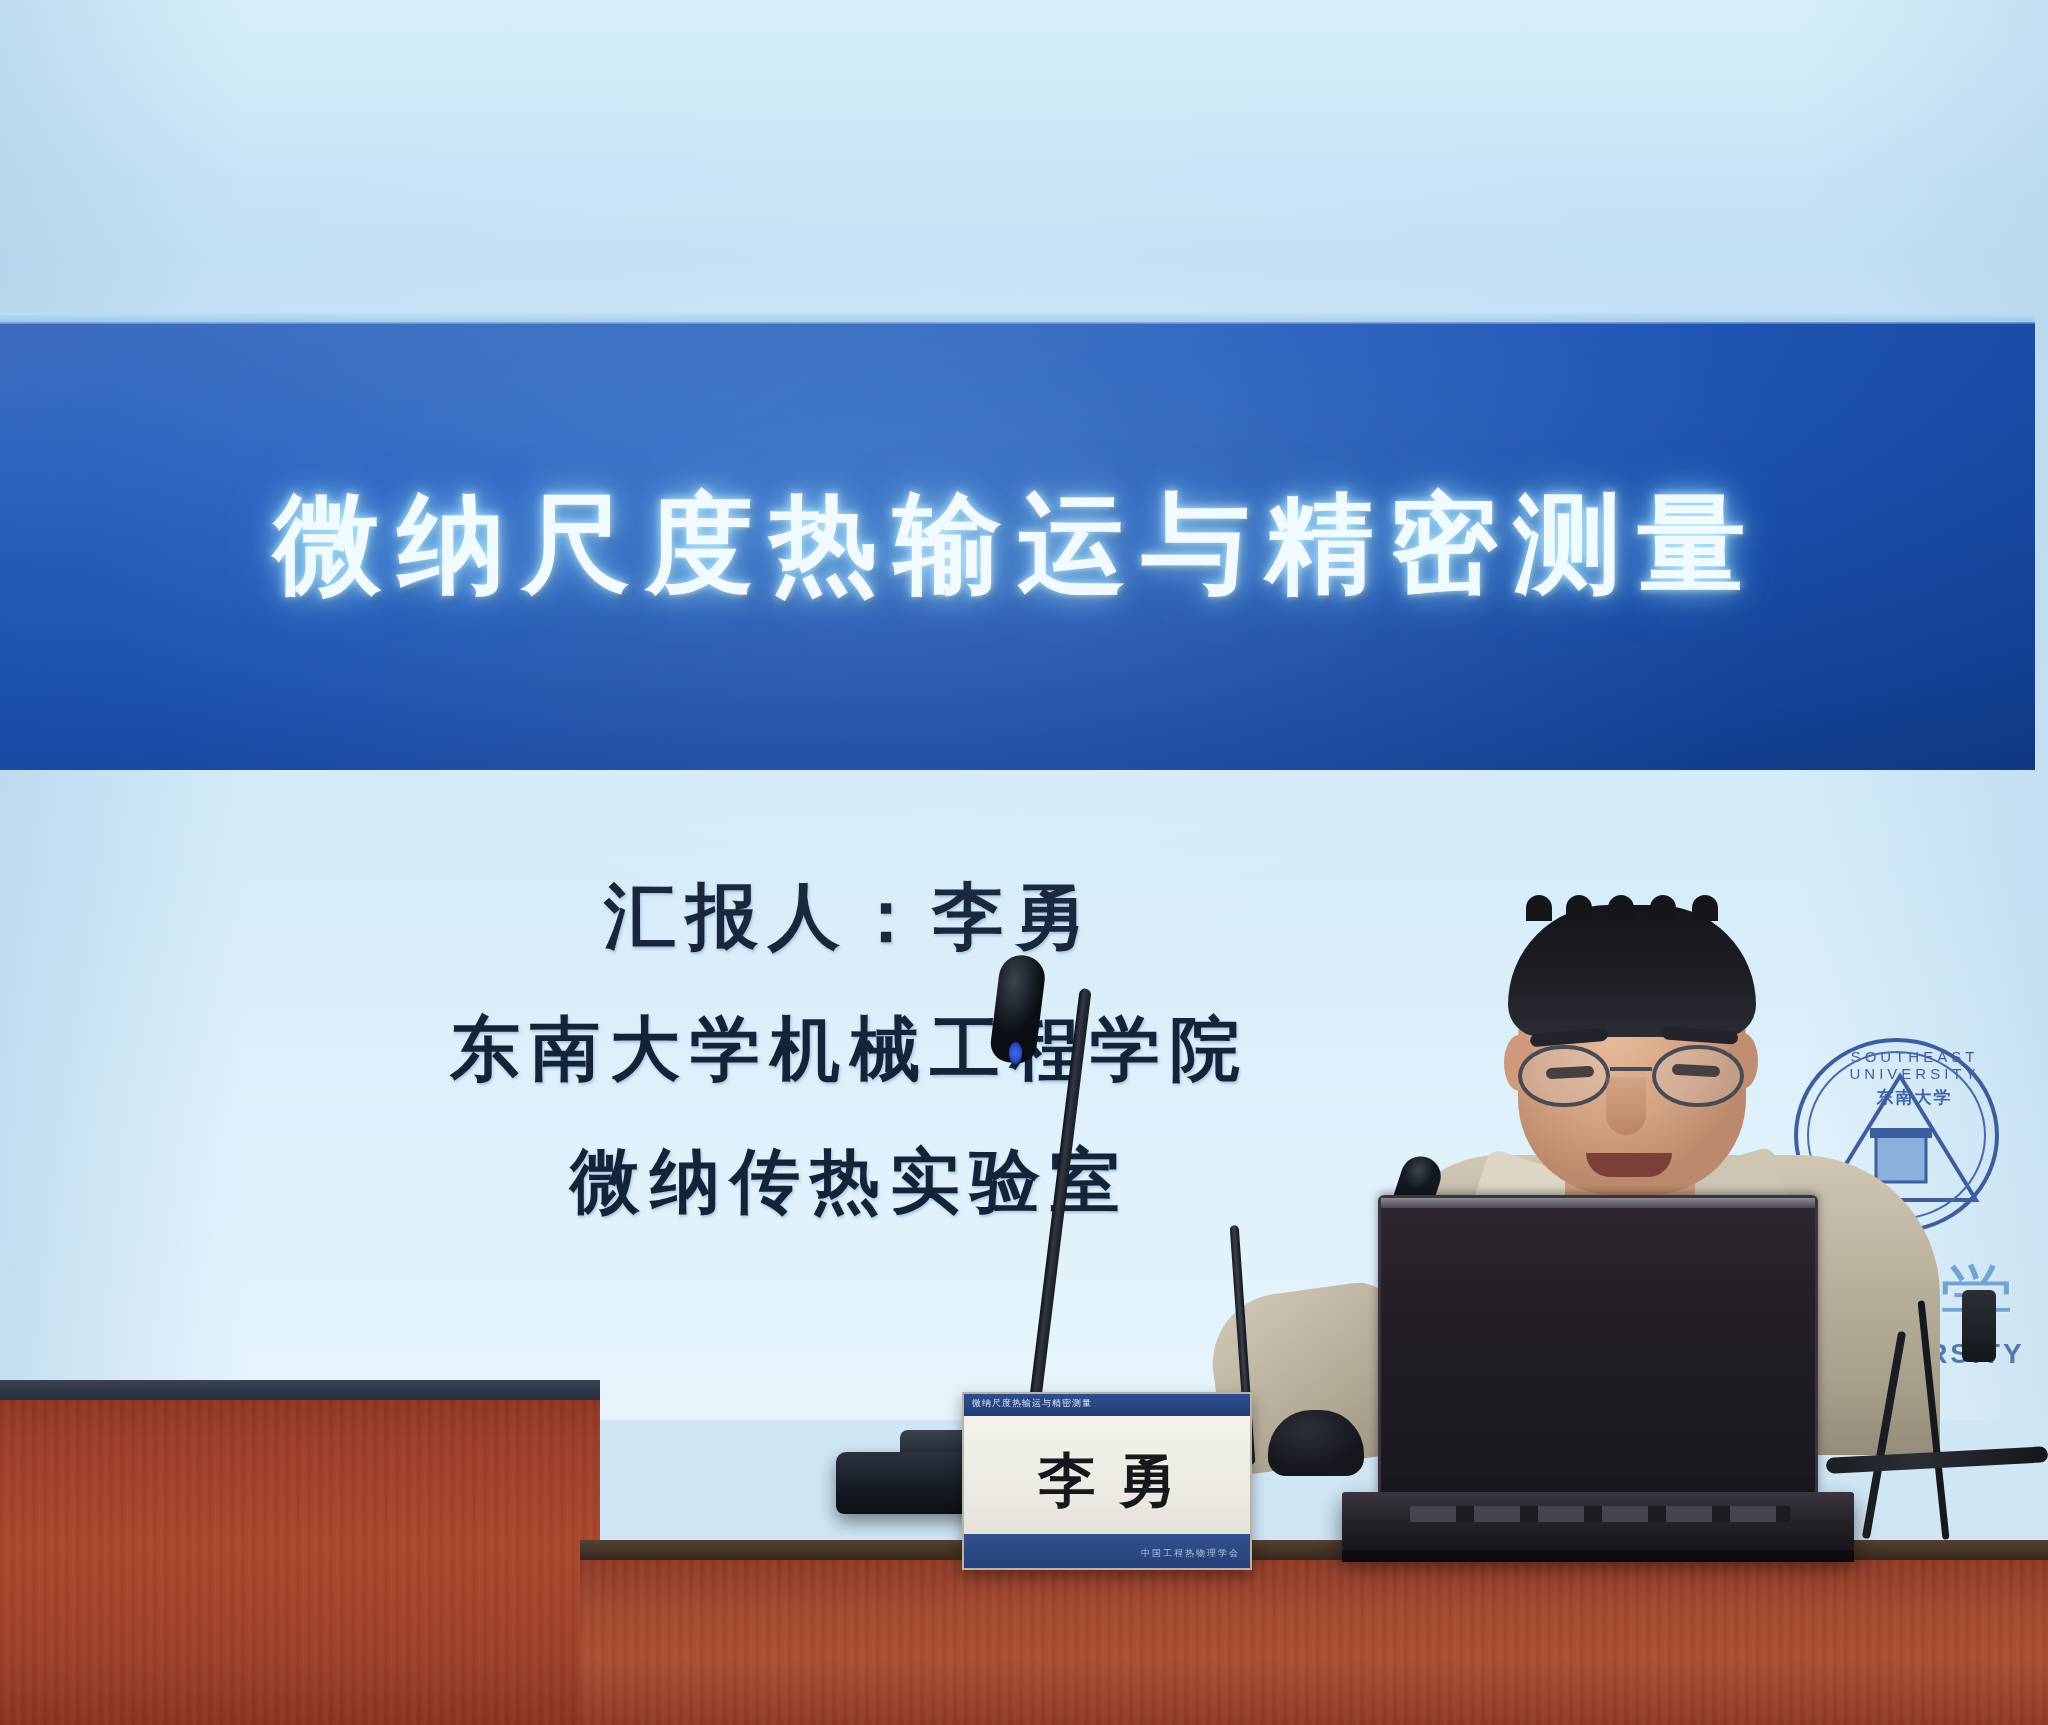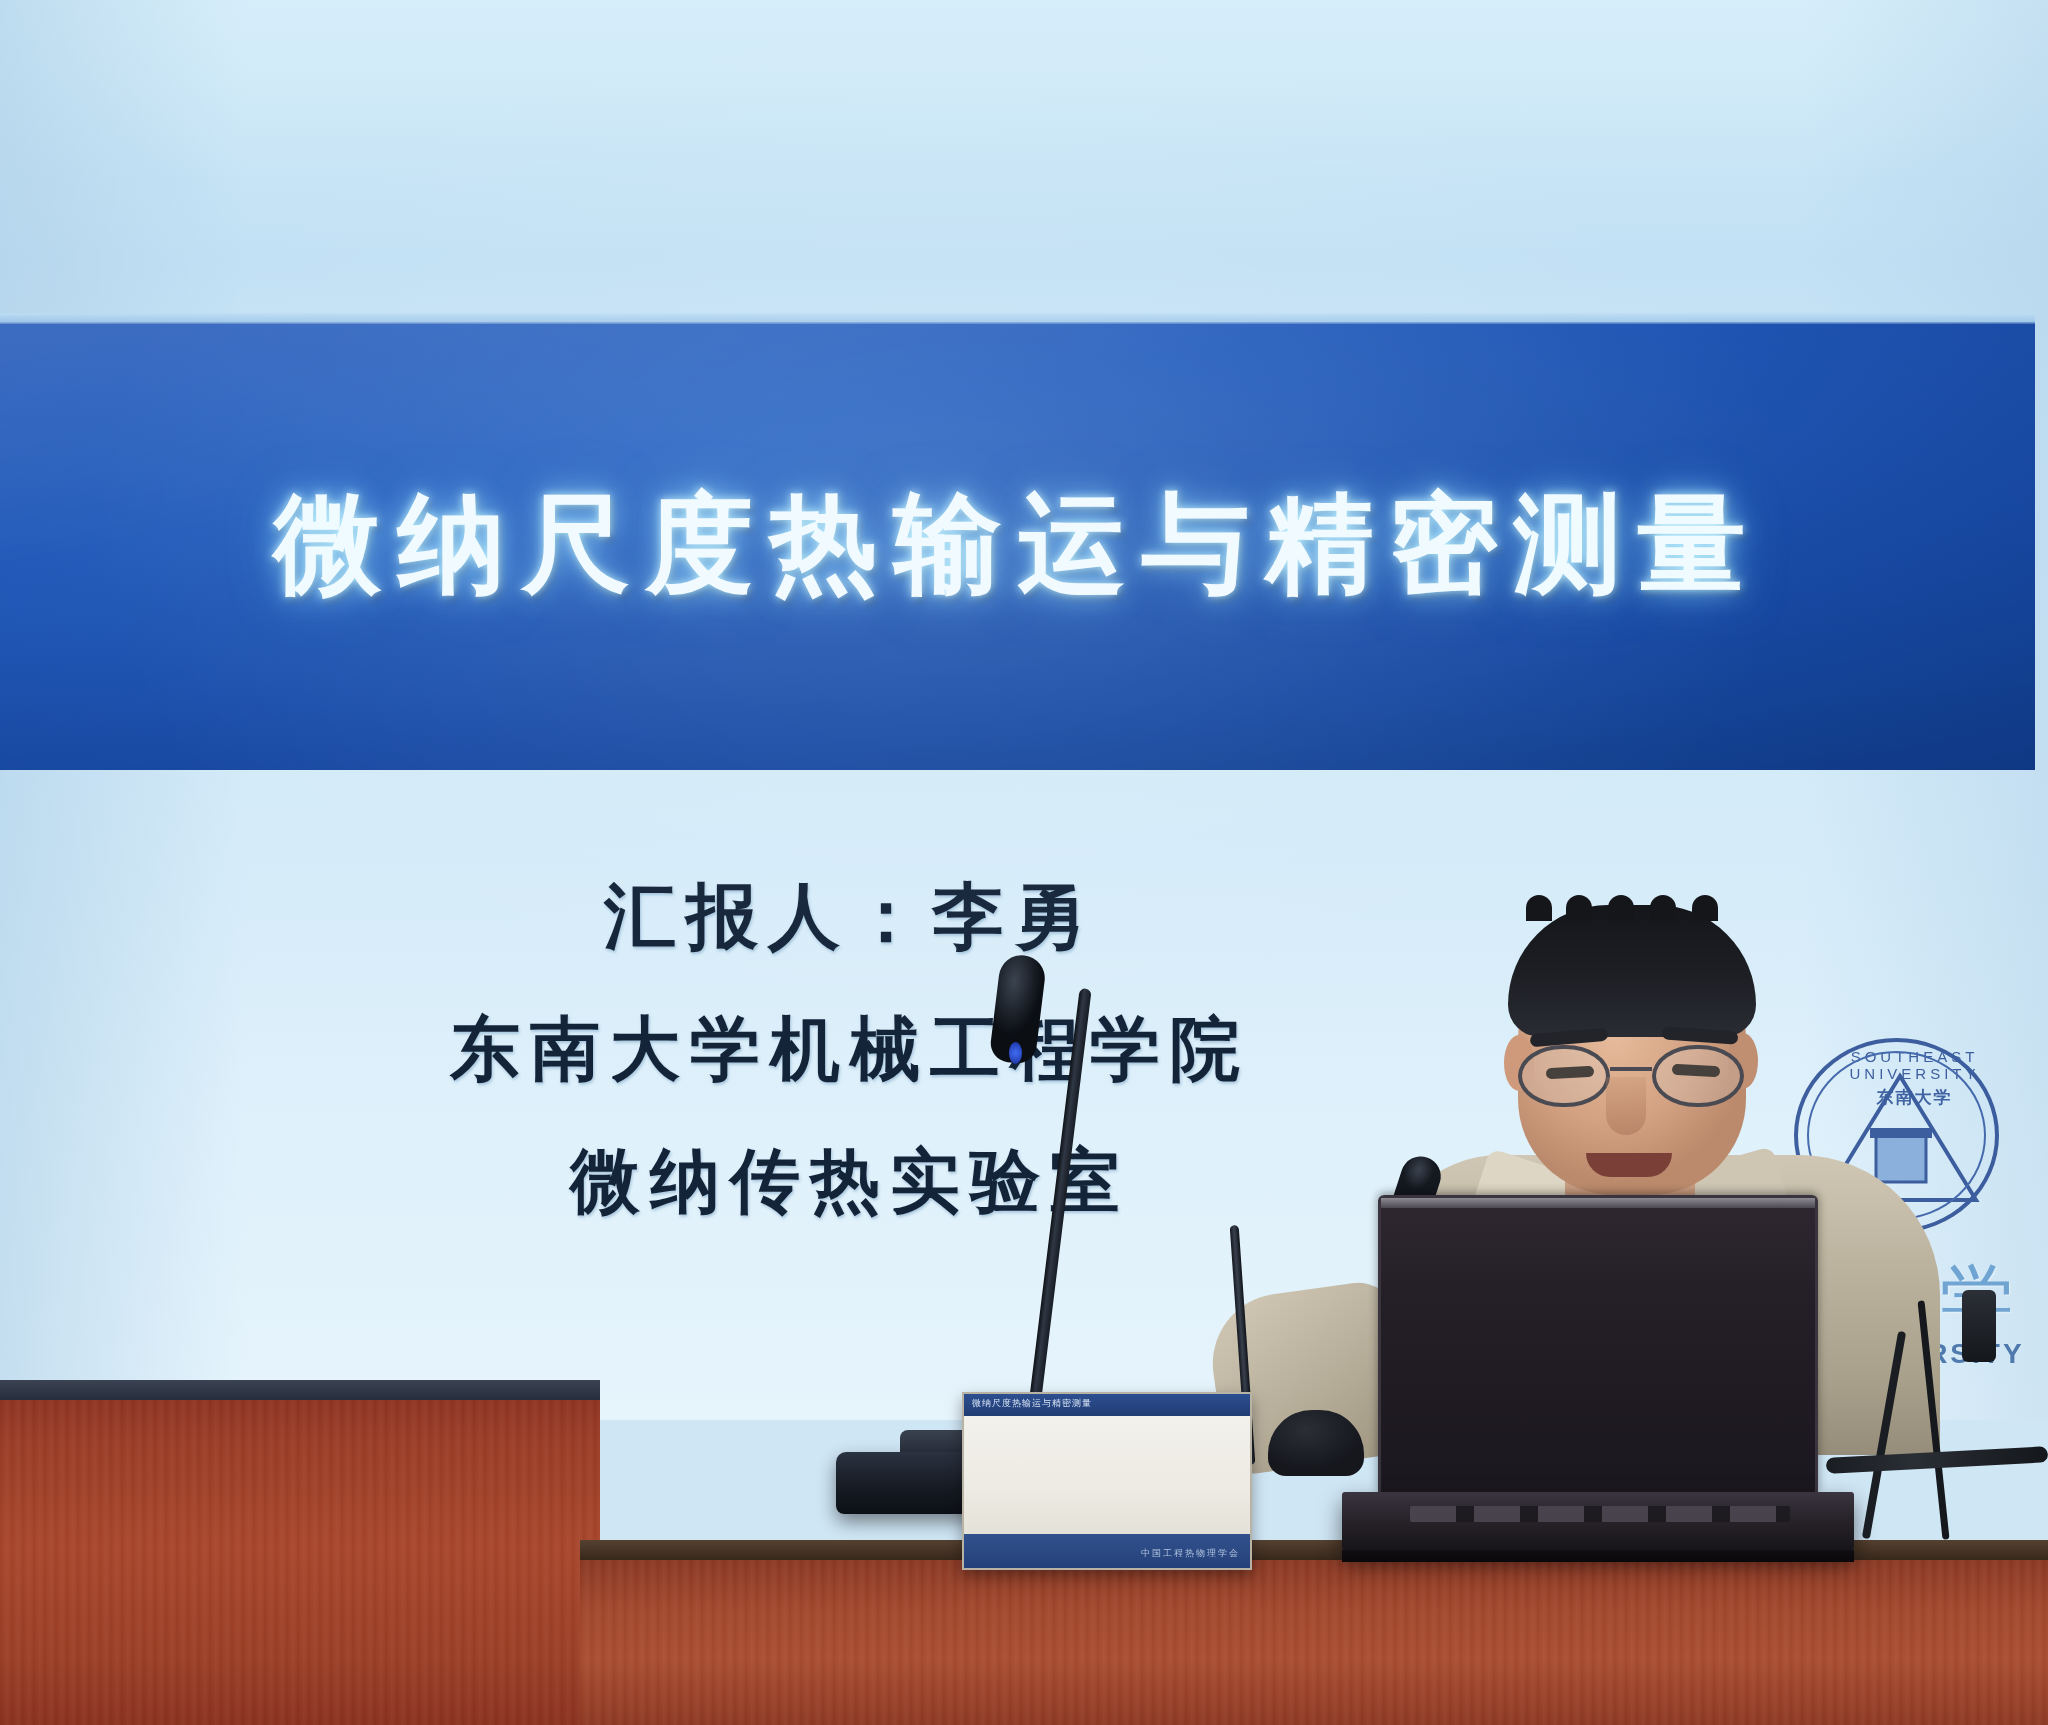--- a/index.html
+++ b/index.html
@@ -415,20 +415,21 @@
     <div class="desk-texture"></div>
   </div>
 
   <div class="mic-base2"></div>
   <div class="mic-base"></div>
 
   <div class="nameplate">
     <div class="nameplate-head">
       <span class="nameplate-head-mini">微纳尺度热输运与精密测量</span>
     </div>
+    <div class="nameplate-name">李勇</div>
     <div class="nameplate-foot">
       <span class="nameplate-foot-txt">中国工程热物理学会</span>
     </div>
   </div>
 
   <div class="laptop-screen">
     <div class="laptop-bezel-top"></div>
   </div>
   <div class="laptop-base"></div>
   <div class="laptop-ports"></div>

